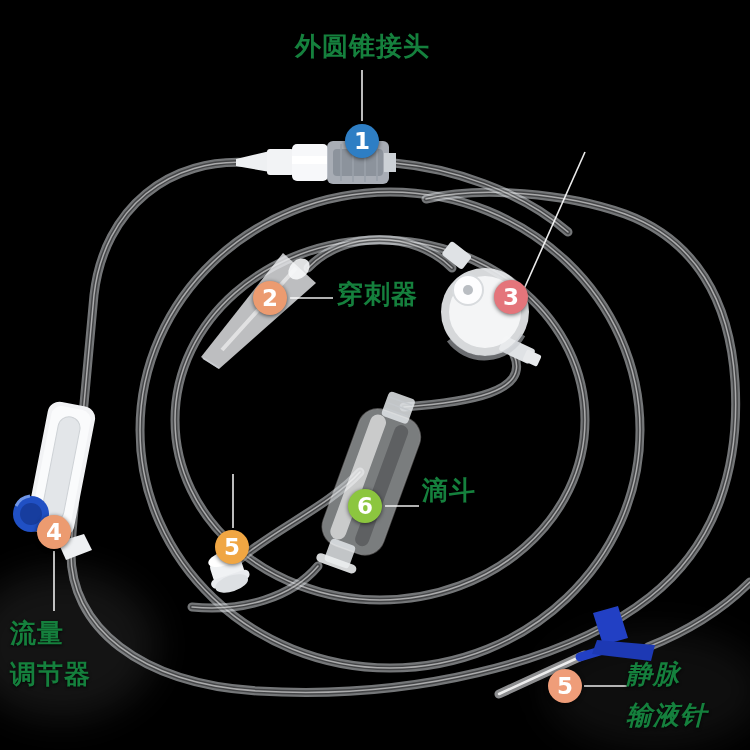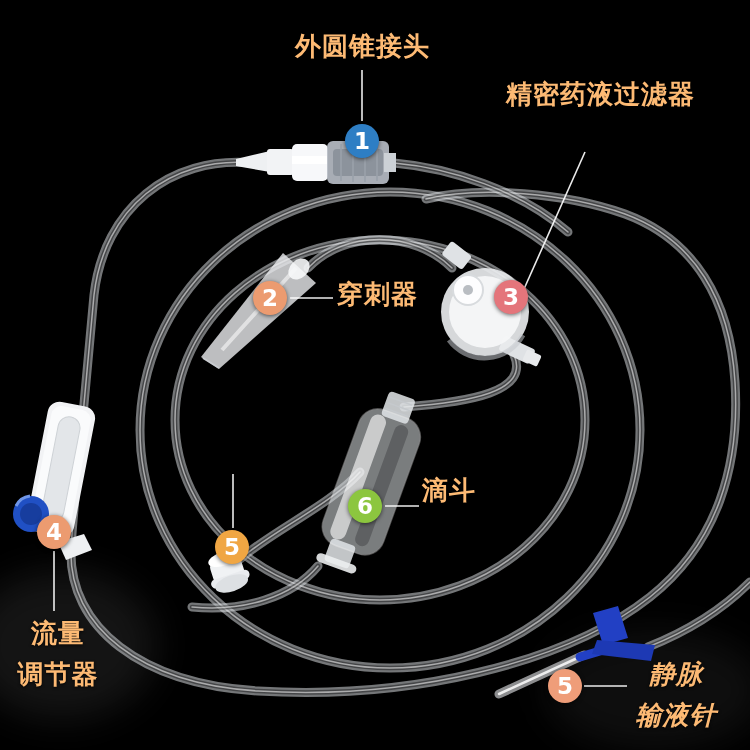--- a/index.html
+++ b/index.html
@@ -9,27 +9,27 @@
   }
   .stage svg{position:absolute;left:0;top:0;z-index:1;}
 
   
   .tb{fill:none;stroke:#dfe3e7;stroke-opacity:.52;stroke-width:9;stroke-linecap:round}
   .tc{fill:none;stroke:#000;stroke-opacity:.40;stroke-width:4.5;stroke-linecap:round}
   .th{fill:none;stroke:#fff;stroke-opacity:.55;stroke-width:1.5;stroke-linecap:round}
   .cline{stroke:#fff;stroke-width:1.6;stroke-opacity:.92}
 
   .lbl{
-    position:absolute;z-index:3;color:#fdba74;font-weight:700;font-size:26px;
+    position:absolute;z-index:3;color:#15803d;font-weight:700;font-size:26px;
     letter-spacing:1px;white-space:nowrap;line-height:36px;
     text-shadow:0 1px 3px rgba(0,0,0,.9);
   }
   .lbl span{display:block;}
   #lbl-3 .indent{margin-left:26px;}
-  #lbl-4,#lbl-7{text-align:center;line-height:41px;}
+  #lbl-4,#lbl-7{line-height:41px;}
   #lbl-4{left:10px;top:613px;width:96px;}
   #lbl-7{left:626px;top:654px;width:100px;font-style:italic;}
   #lbl-1{left:295px;top:28px;}
   #lbl-2{left:337px;top:276px;}
   #lbl-3{left:506px;top:76px;}
   #lbl-5{left:195px;top:434px;}
   #lbl-6{left:422px;top:472px;}
 
   .badge{
     position:absolute;z-index:4;width:34px;height:34px;border-radius:50%;
@@ -186,21 +186,20 @@
   <div class="badge" id="badge-4" style="background: rgb(236, 155, 112);">4</div>
   <div class="badge" id="badge-5" style="background: rgb(240, 166, 67);">5</div>
   <div class="badge" id="badge-6" style="background: rgb(140, 198, 63);">6</div>
   <div class="badge" id="badge-7" style="background: rgb(239, 157, 121);">5</div>
 
   <div class="lbl" id="lbl-1">外圆锥接头</div>
 
   <div class="lbl" id="lbl-2">穿刺器</div>
 
   <div class="lbl" id="lbl-3">
-    <span>精密药液过滤器</span>
   </div>
 
   <div class="lbl" id="lbl-4">
     <span>流量</span>
     <span>调节器</span>
   </div>
 
 
   <div class="lbl" id="lbl-6">滴斗</div>
 

